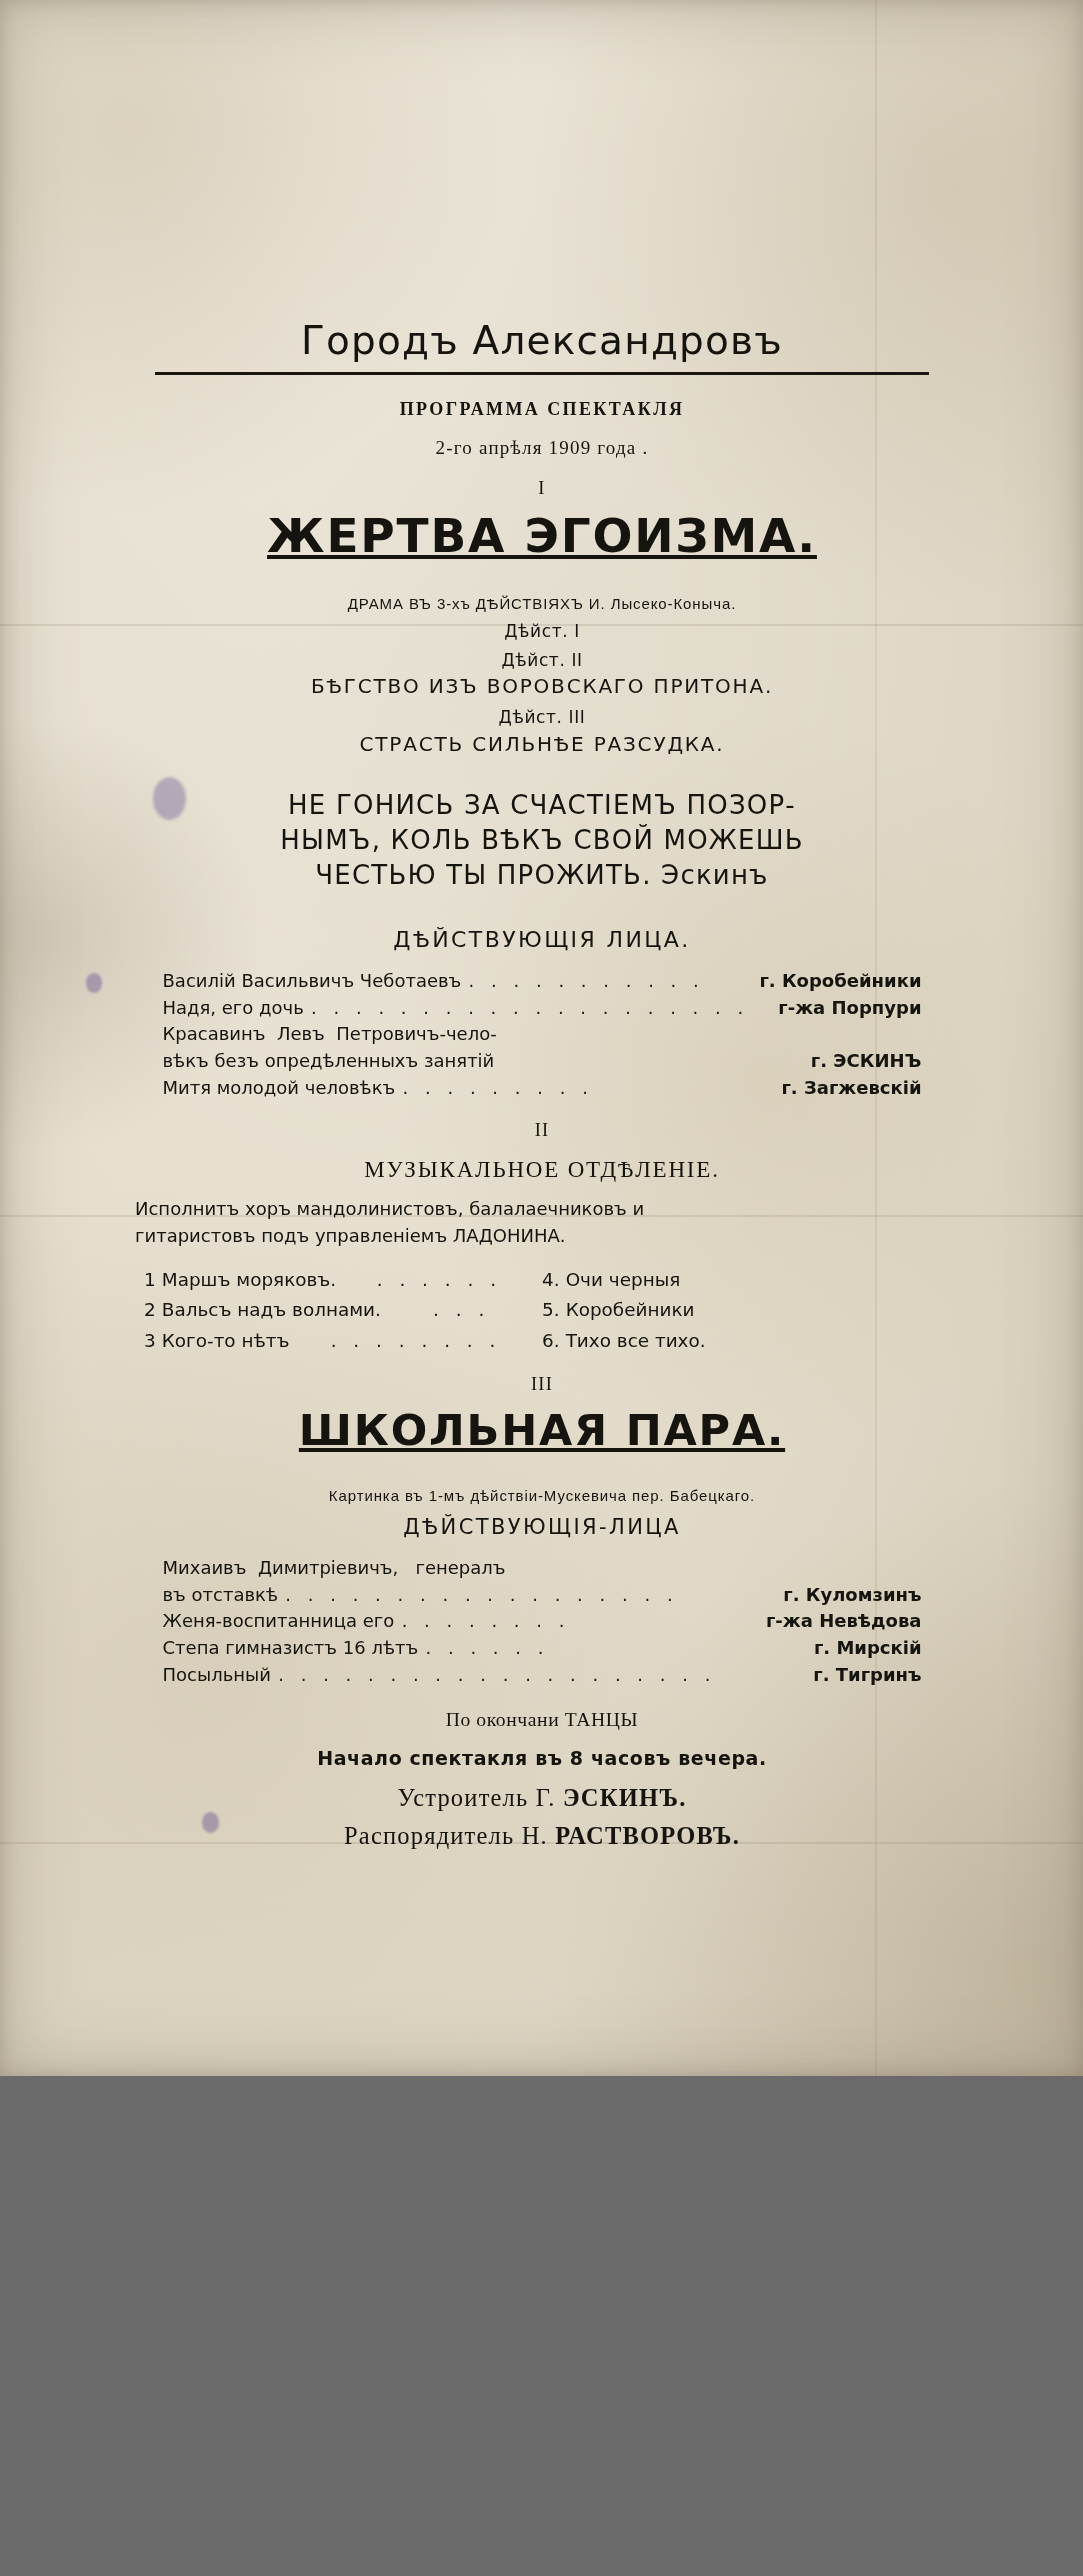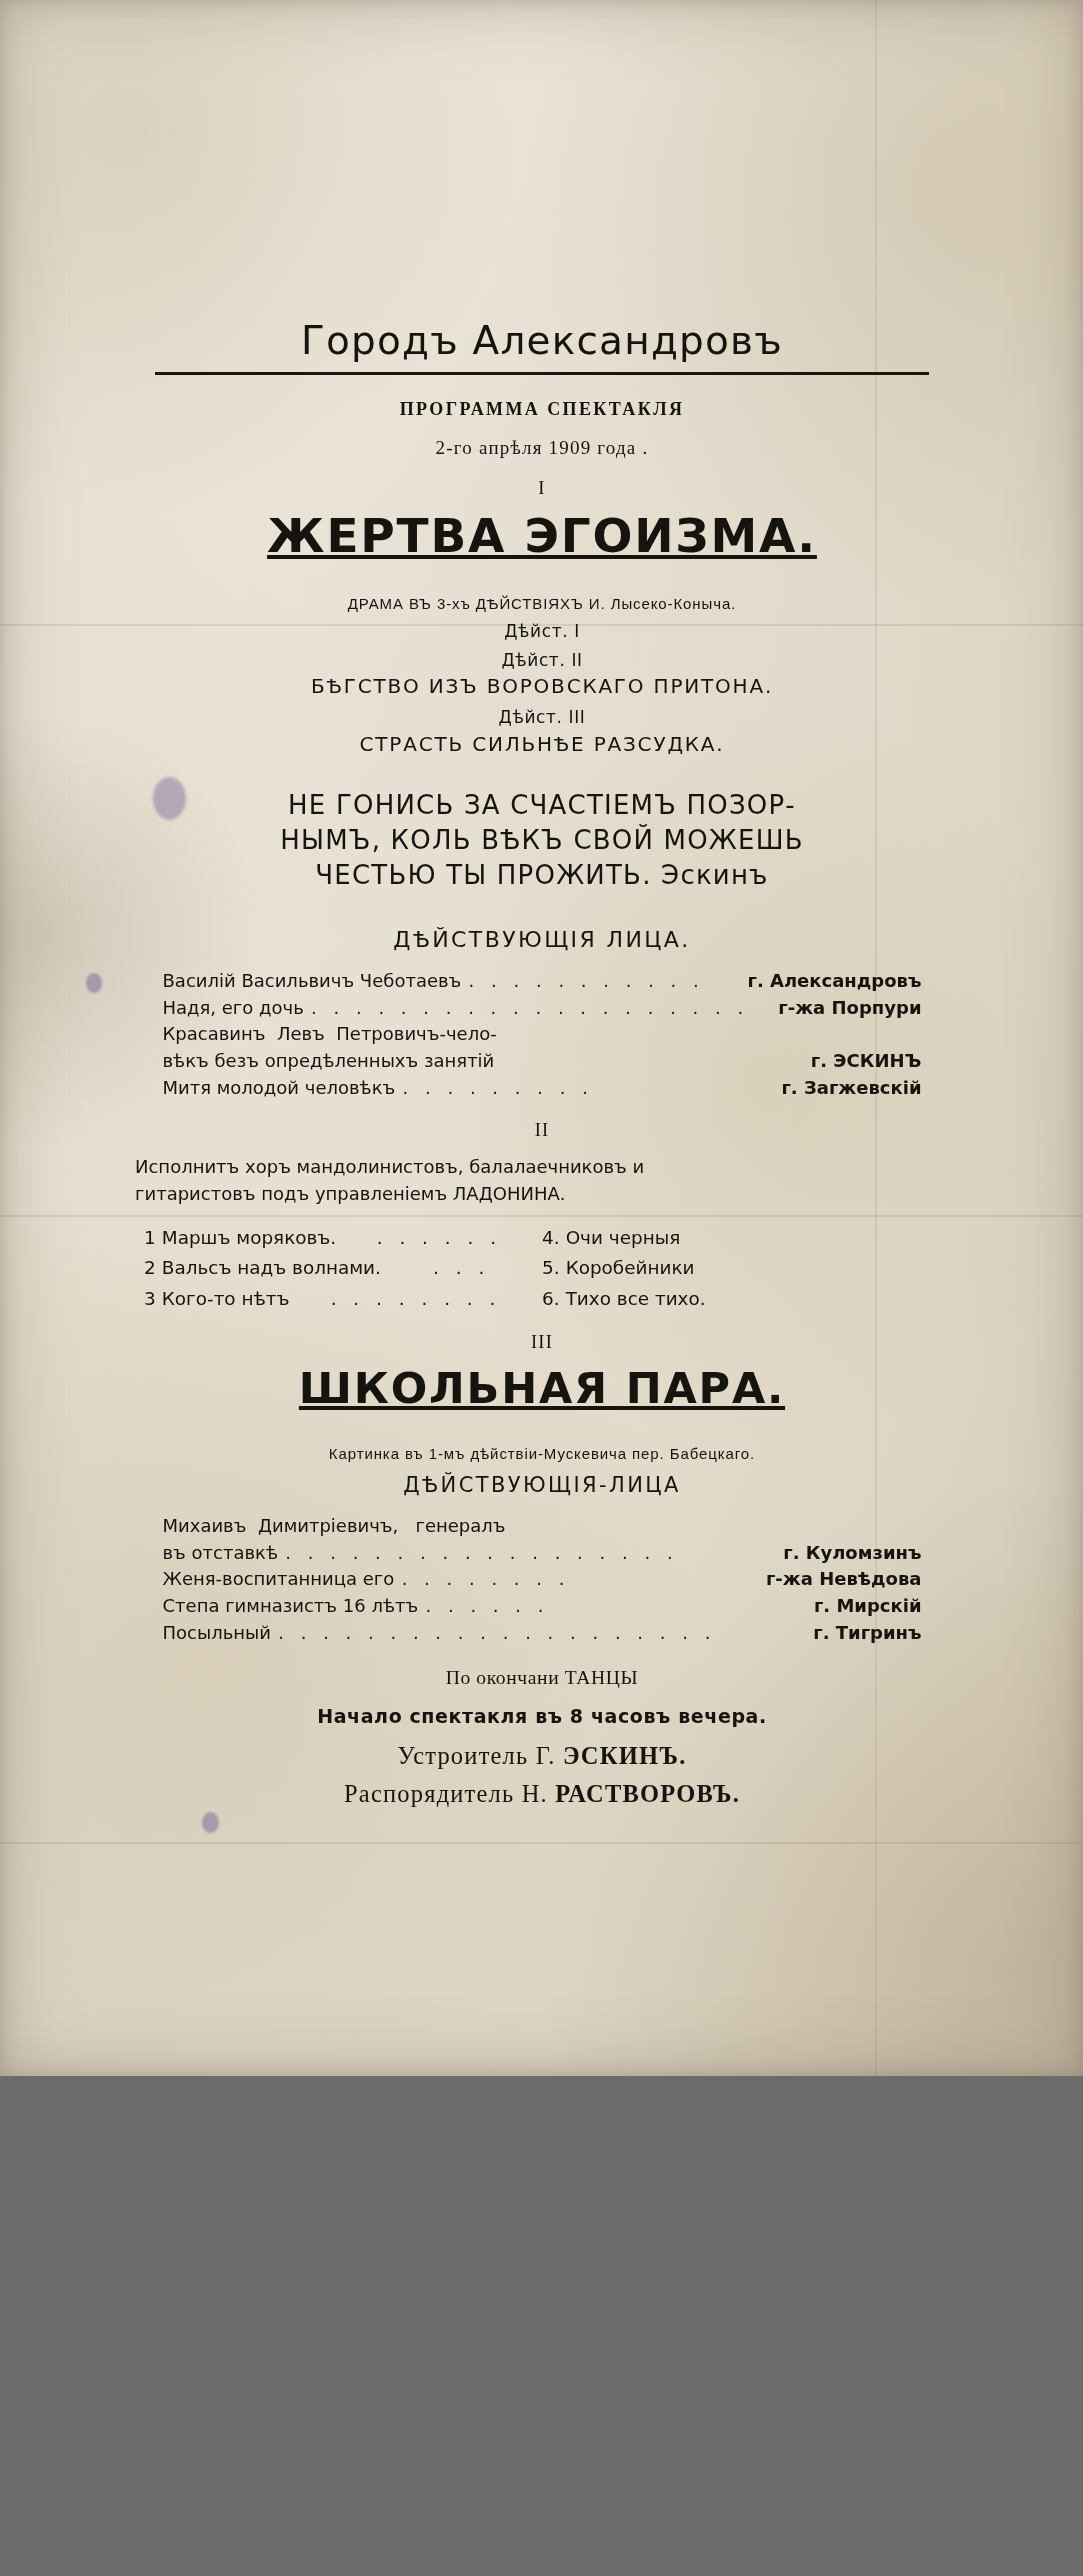--- a/index.html
+++ b/index.html
@@ -274,21 +274,21 @@
       <div>НЫМЪ, КОЛЬ ВѢКЪ СВОЙ МОЖЕШЬ</div>
       <div>ЧЕСТЬЮ ТЫ ПРОЖИТЬ. Эскинъ</div>
     </div>
 
     <div class="section-head caps">ДѢЙСТВУЮЩІЯ ЛИЦА.</div>
 
     <div class="cast">
       <div class="cast-row">
         <span class="cast-role">Василій Васильвичъ Чеботаевъ</span>
         <span class="cast-dots">. . . . . . . . . . .</span>
-        <span class="cast-actor">г. Александровъ</span>
+        <span class="cast-actor">г. Коробейники</span>
       </div>
       <div class="cast-row">
         <span class="cast-role">Надя, его дочь</span>
         <span class="cast-dots">. . . . . . . . . . . . . . . . . . . .</span>
         <span class="cast-actor">г-жа Порпури</span>
       </div>
       <div class="cast-row">
         <span class="cast-role">Красавинъ  Левъ  Петровичъ-чело-</span>
         <span class="cast-dots"></span>
         <span class="cast-actor"></span>
@@ -299,20 +299,21 @@
         <span class="cast-actor">г. ЭСКИНЪ</span>
       </div>
       <div class="cast-row">
         <span class="cast-role">Митя молодой человѣкъ</span>
         <span class="cast-dots">. . . . . . . . .</span>
         <span class="cast-actor">г. Загжевскій</span>
       </div>
     </div>
 
     <div class="numeral">II</div>
+    <div class="music-head">МУЗЫКАЛЬНОЕ ОТДѢЛЕНІЕ.</div>
     <div class="music-desc">
       <div>Исполнитъ  хоръ  мандолинистовъ,  балалаечниковъ  и</div>
       <div>гитаристовъ  подъ  управленіемъ ЛАДОНИНА.</div>
     </div>
 
     <div class="music-list">
       <div class="music-line">
         <span class="music-item">
           <span class="num">1</span>
           <span>Маршъ моряковъ.</span>

